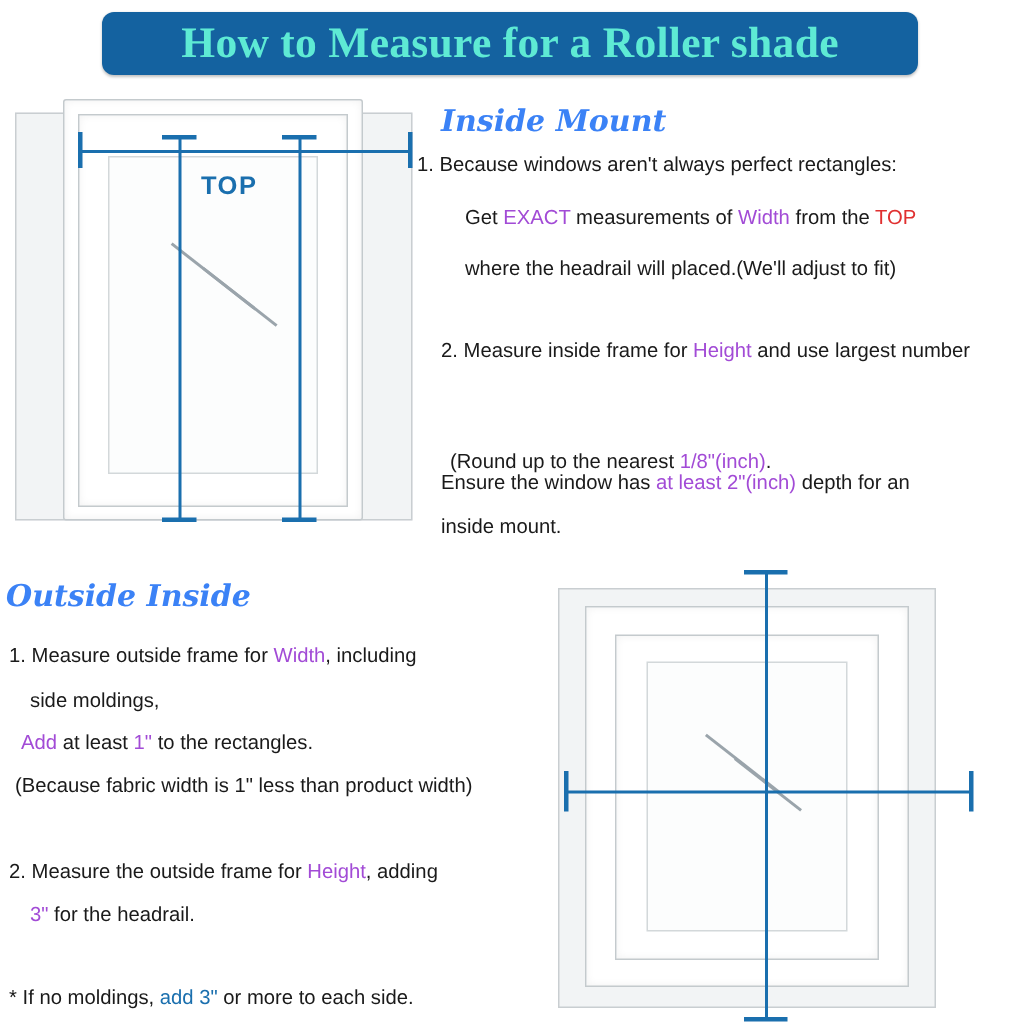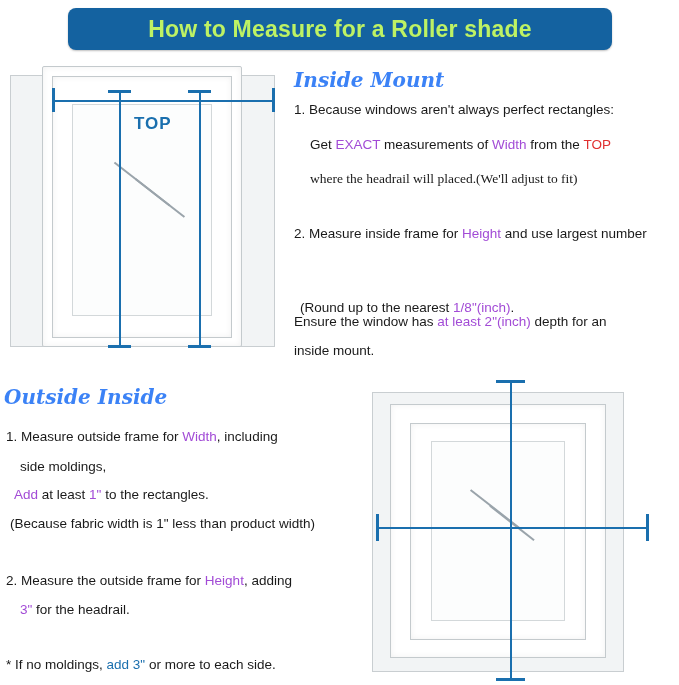--- a/index.html
+++ b/index.html
@@ -24,25 +24,26 @@
     width: 544px;
     height: 42px;
     background: #1462a0;
     border-radius: 8px;
     display: flex;
     align-items: center;
     justify-content: center;
     box-shadow: 0 1px 2px rgba(0,0,0,0.25);
   }
   #title-banner .title-text {
-    color: #bef264;
-    font-size: 23px;
+    color: #5eead4;
+    font-size: 29px;
     font-weight: bold;
     letter-spacing: 0.2px;
     white-space: nowrap;
+    font-family: Liberation Serif, serif;
   }
 
   
   .window-outer {
     position: absolute;
     background: #f2f4f5;
     border: 1px solid #c9ced1;
     box-sizing: border-box;
   }
   .window-frame {
@@ -152,29 +153,29 @@
 <div class="cap-h" style="left:108px; top:345px; width:23px;"></div>
 
 <div class="mline-v" style="left:199px; top:90px; height:256px;"></div>
 <div class="cap-h" style="left:188px; top:90px; width:23px;"></div>
 <div class="cap-h" style="left:188px; top:345px; width:23px;"></div>
 
 <div class="top-label" style="left:134px; top:114px;">TOP</div>
 
 <div class="section-heading" style="left:294px; top:68px;">Inside Mount</div>
 
-<div class="txt" style="left:294px; top:101px;">
+<div class="txt" style="left:278px; top:101px;">
   <span>1. Because windows aren't always perfect rectangles:</span>
 </div>
 
 <div class="txt" style="left:310px; top:136px;">
   <span>Get </span><span class="hl-purple">EXACT</span><span> measurements of </span><span class="hl-purple">Width</span><span> from the </span><span class="hl-red">TOP</span>
 </div>
 
-<div class="txt" style="left:310px; top:170px;font-family:Liberation Serif, serif;">
+<div class="txt" style="left:310px; top:170px;">
   <span>where the headrail will placed.(We'll adjust to fit)</span>
 </div>
 
 <div class="txt" style="left:294px; top:225px;">
   <span>2. Measure inside frame for </span><span class="hl-purple">Height</span><span> and use largest number</span>
 </div>
 
 <div class="txt" style="left:300px; top:257px;margin-top:42px;">
   <span>(Round up to the nearest </span><span class="hl-purple">1/8"(inch)</span><span>.</span>
 </div>

